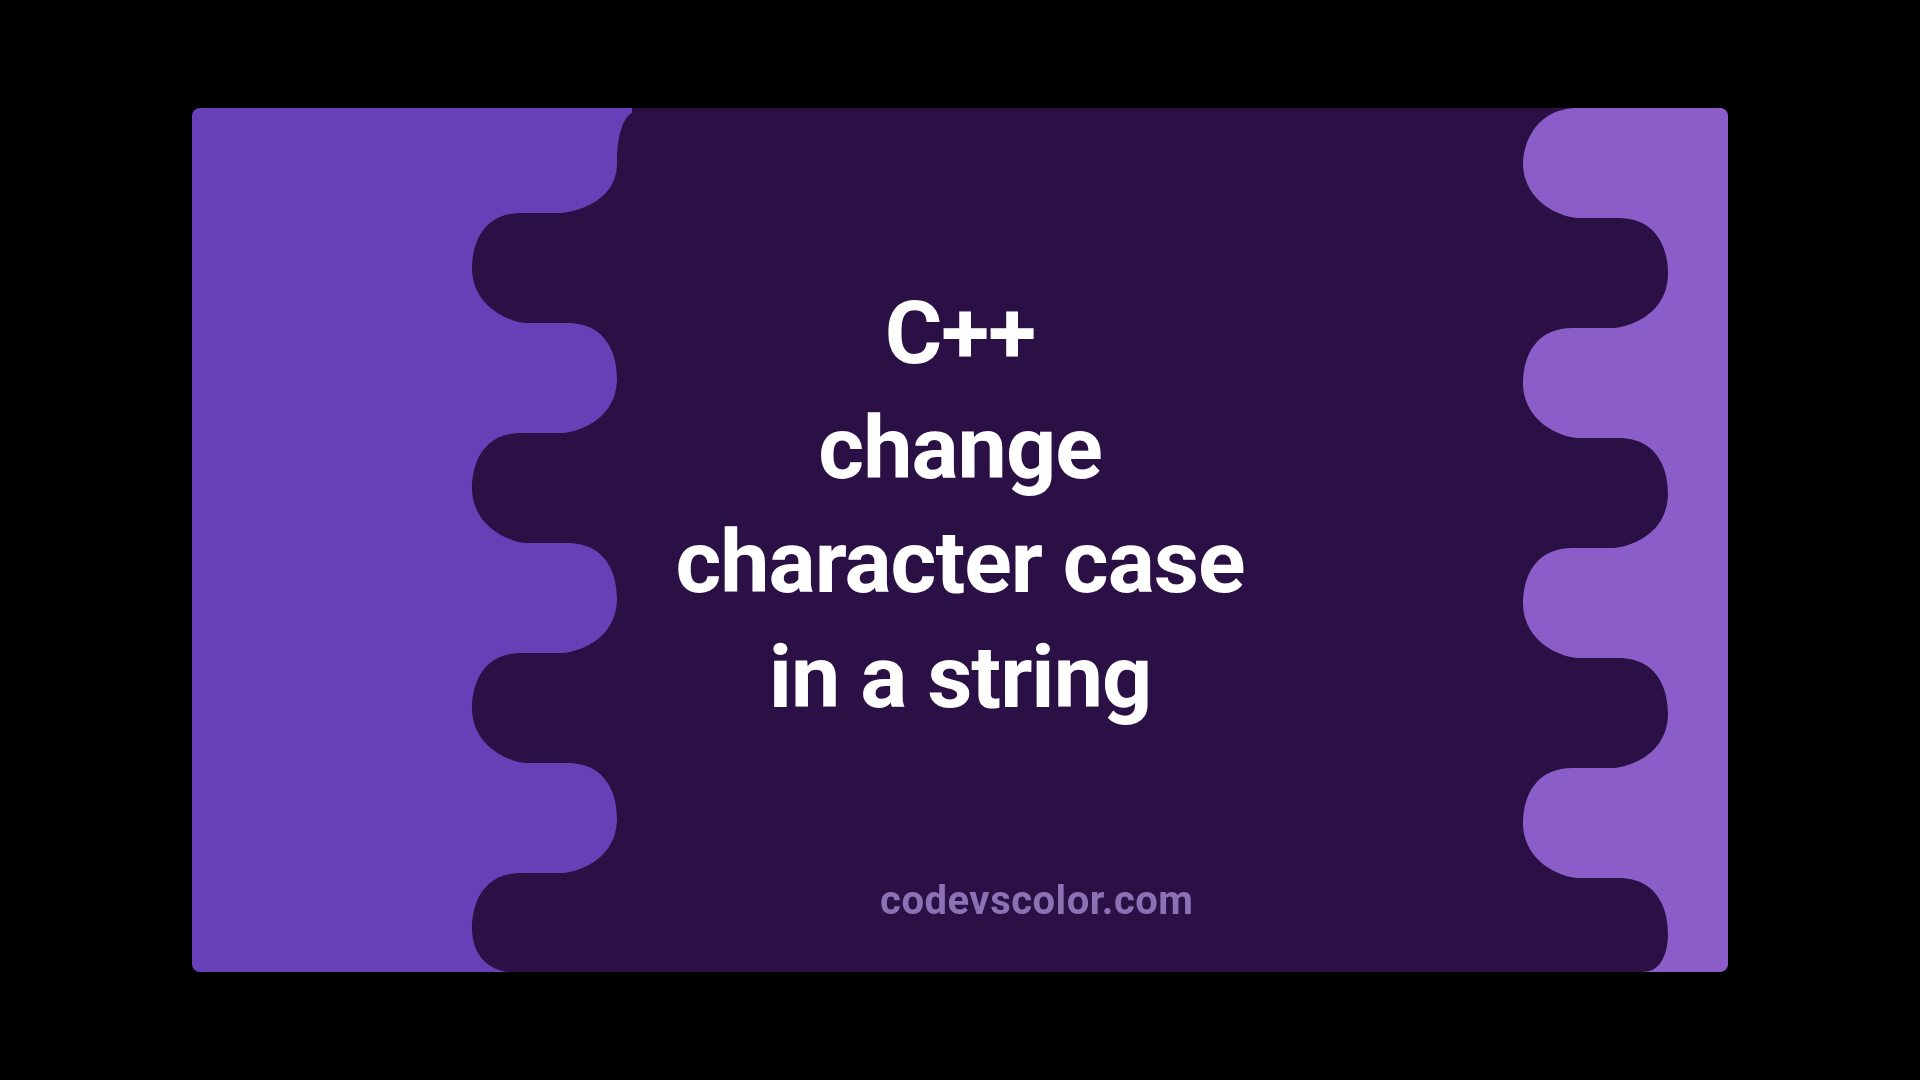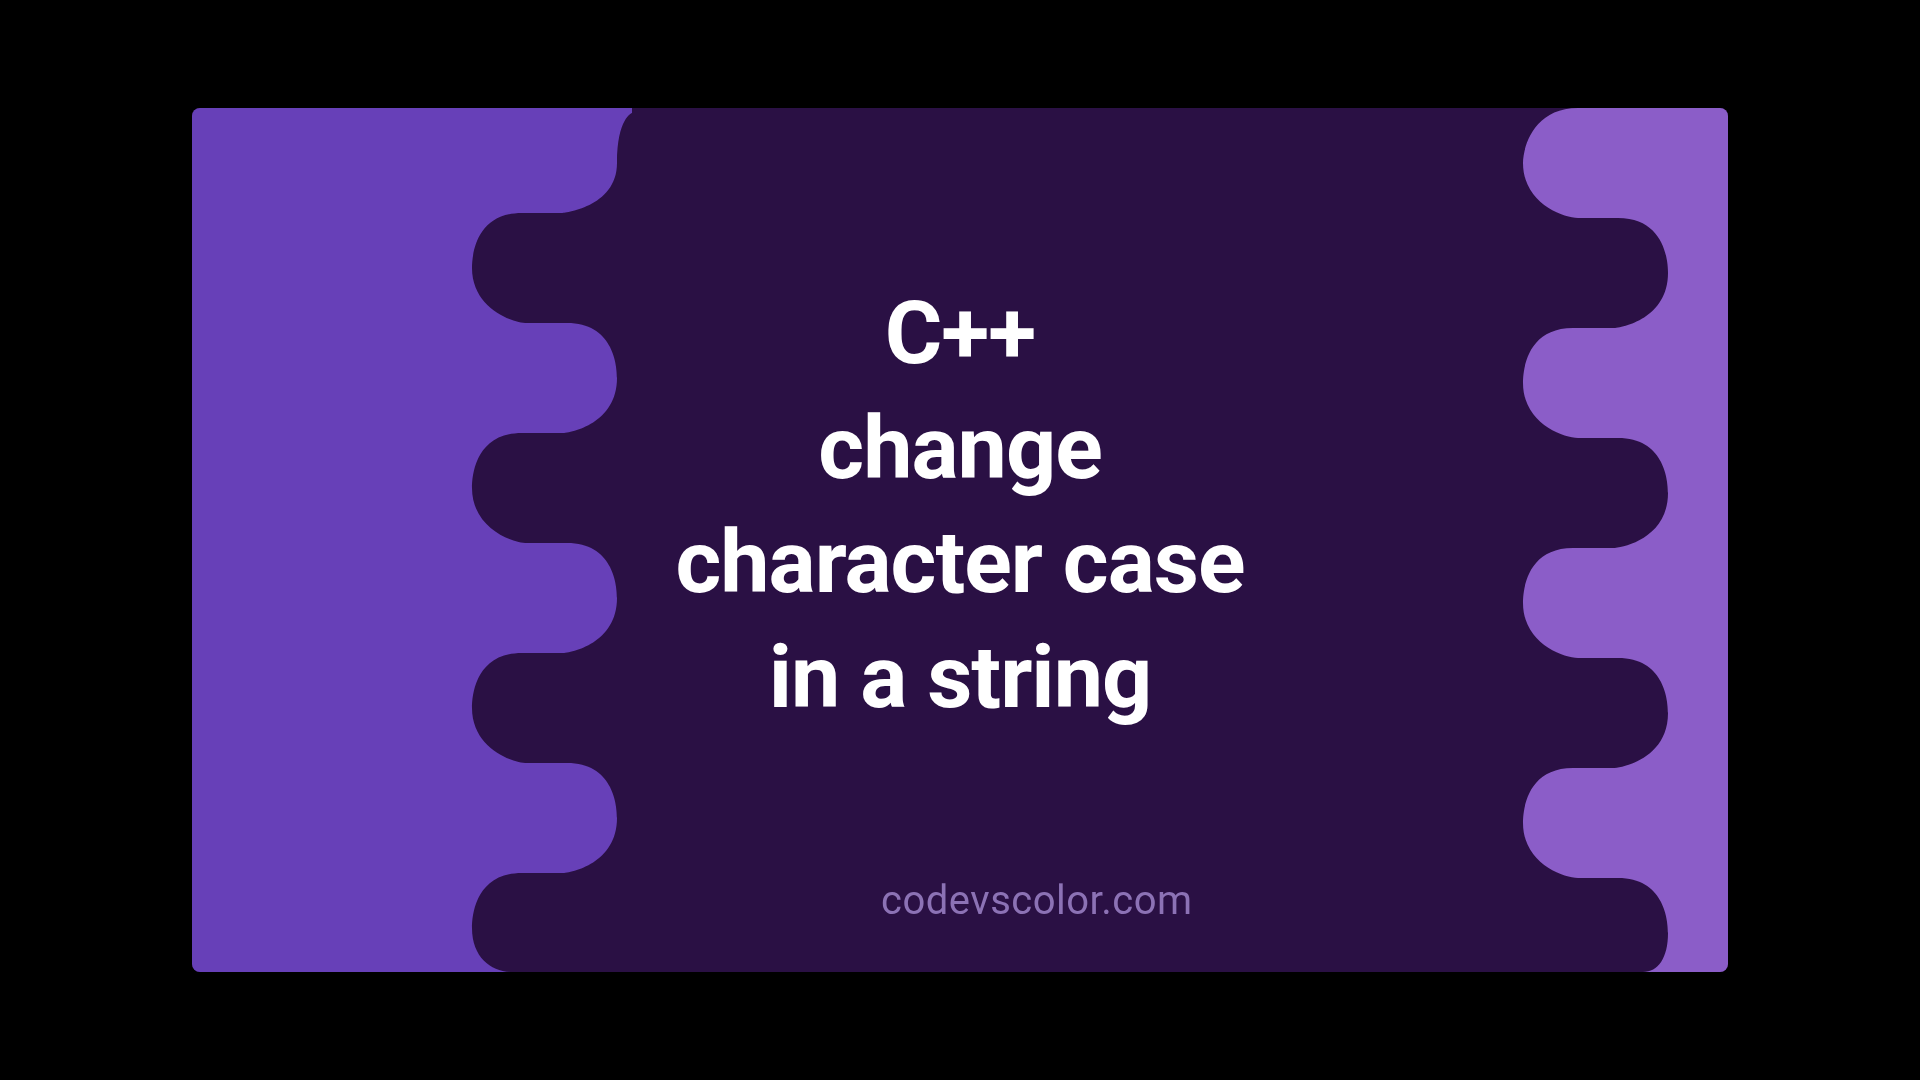--- a/index.html
+++ b/index.html
@@ -55,21 +55,21 @@
     white-space: pre-line;
     letter-spacing: -1px;
   }
   .credit {
     position: absolute;
     bottom: 48px;
     left: 55%;
     transform: translateX(-50%);
     color: #8c72b5;
     font-size: 40px;
-    font-weight: 400;
+    font-weight: 700;
     z-index: 2;
     letter-spacing: 0.5px;
   }
 </style>
 </head>
 <body>
 
 <div class="card">
 
   <svg class="blob-left" viewBox="0 0 440 864" preserveAspectRatio="none">

